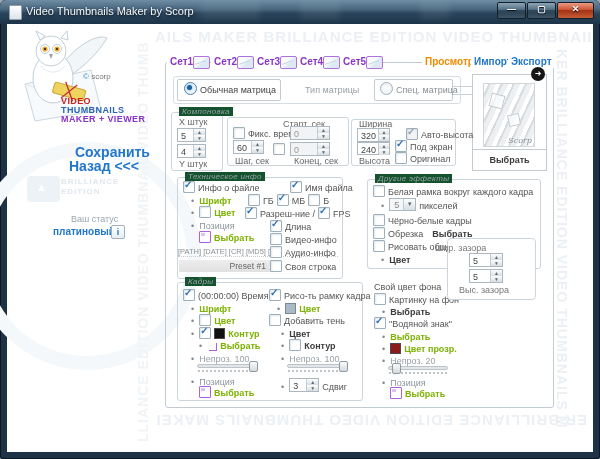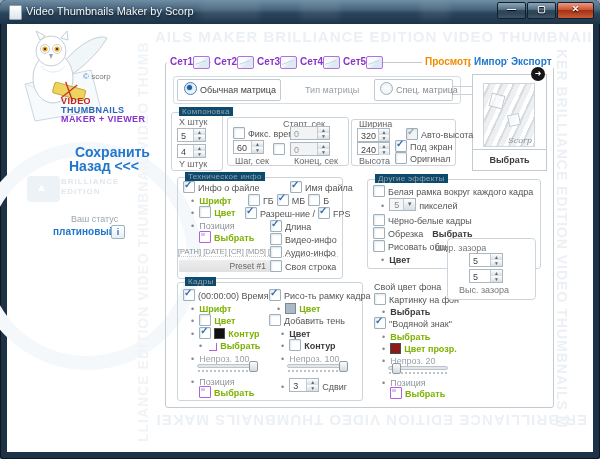--- a/index.html
+++ b/index.html
@@ -41,21 +41,21 @@
   .ud{width:11px;display:flex;flex-direction:column;border-left:1px solid #c2ccd4;}
   .ud i{flex:1;font-style:normal;font-size:5px;line-height:6px;color:#5a6a76;text-align:center;background:linear-gradient(#fdfdfd,#d8dee3);}
   .dd{display:inline-flex;border:1px solid #abb8c2;background:#f4f6f7;height:13px;box-sizing:border-box;}
   .dd .v{font-size:9px;padding:1px 4px 0 4px;color:#888;}
   .dd .da{width:11px;font-size:6px;color:#5a6a76;border-left:1px solid #c2ccd4;text-align:center;line-height:11px;background:linear-gradient(#fdfdfd,#d8dee3);}
   .slider{position:absolute;width:60px;height:12px;z-index:2;}
   .slider .tr{position:absolute;left:0;right:0;top:3px;height:2px;background:#e2e6e9;border:1px solid #bcc4ca;border-radius:2px;}
   .slider .tk{position:absolute;left:1px;right:1px;top:9px;border-top:2px dotted #bcc4ca;}
   .slider .th{position:absolute;top:0;width:7px;height:9px;background:linear-gradient(#fbfbfb,#d4dade);border:1px solid #8d9aa5;border-radius:2px;}
   .g{position:absolute;border:1px solid #ccd5db;border-radius:3px;z-index:1;}
-  .leg{position:absolute;top:-6px;left:7px;background:#0c4a6e;padding:0 3px;font-size:8px;color:#98a1a8;letter-spacing:.3px;white-space:nowrap;z-index:2;}
+  .leg{position:absolute;top:-6px;left:7px;background:#14532d;padding:0 3px;font-size:8px;color:#98a1a8;letter-spacing:.3px;white-space:nowrap;z-index:2;font-style:italic;}
   .lbl{position:absolute;font-size:9px;color:#666;white-space:nowrap;z-index:2;}
   .pic{width:10px;height:10px;border:1px solid #b060dd;border-radius:1px;background:#fff;position:relative;flex:0 0 auto;}
   .pic::after{content:"";position:absolute;left:1px;top:1px;width:4px;height:3px;background:#d9c2ef;}
   .corner{width:7px;height:7px;border-right:1px solid #b060dd;border-bottom:1px solid #b060dd;flex:0 0 auto;margin-left:2px;}
   
   .navitem{position:absolute;top:31px;height:13px;background:#fff;padding:0 3px;font-size:10px;font-weight:bold;z-index:3;line-height:13px;}
   .nav-set{color:#8b35c8;}
   .nav-preview{color:#f08b00;}
   .nav-blue{color:#2277cc;}
   .tico{position:absolute;top:32px;width:15px;height:11px;border:1px solid #b272de;border-radius:2px;background:linear-gradient(135deg,#f8fbff 40%,#dde9f3 60%);z-index:3;}

